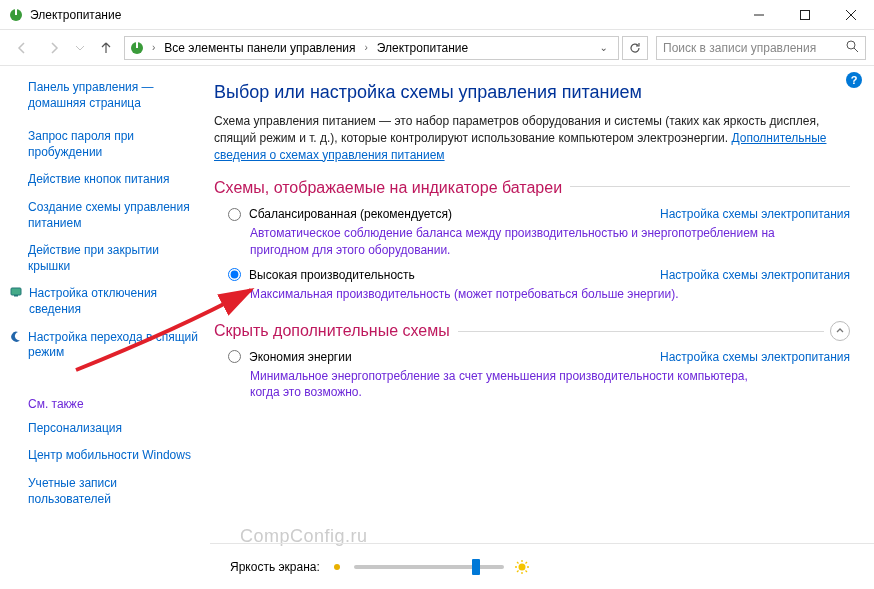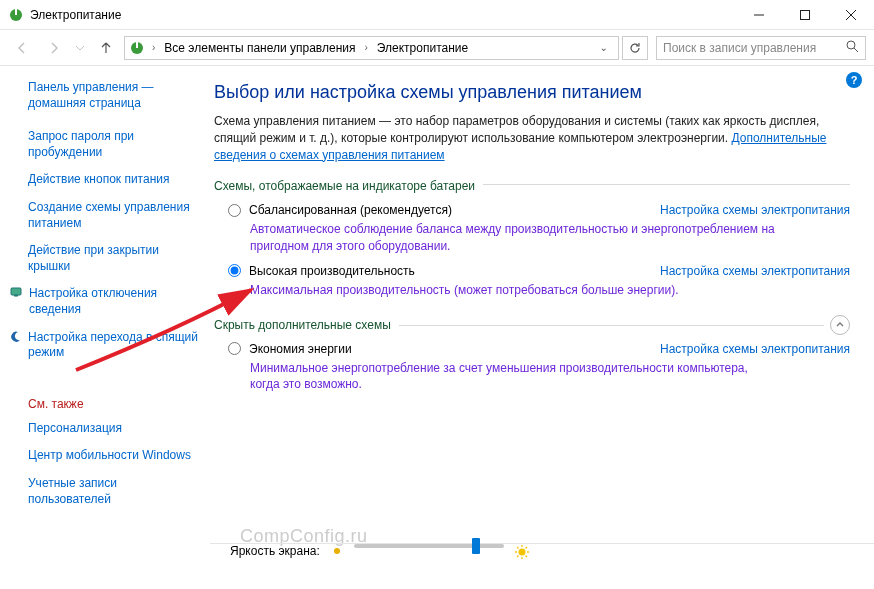--- a/index.html
+++ b/index.html
@@ -24,42 +24,42 @@
 .iconbtn { width: 26px; height: 24px; border: 1px solid #ccc; display: flex; align-items: center; justify-content: center; margin-left: -1px; }
 .searchbox { width: 210px; height: 24px; border: 1px solid #ccc; display: flex; align-items: center; padding: 0 6px; font-size: 12px; color: #888; margin-left: 4px; }
 .searchbox .sicon { margin-left: auto; color: #555; }
 
 
 .main { display: flex; height: calc(589px - 66px); }
 .sidebar { width: 210px; padding: 14px 12px 8px 28px; font-size: 12px; }
 .sidebar a { color: #0066cc; text-decoration: none; }
 .sidebar-item { display: flex; align-items: flex-start; gap: 6px; margin-bottom: 12px; line-height: 1.3; }
 .sidebar-item .bullet { width: 14px; display:inline-flex; align-items:center; justify-content:center; margin-left:-18px; }
-.see-also { color: #b91c1c; margin-top: 36px; margin-bottom: 10px; }
+.see-also { color: #6d28d9; margin-top: 36px; margin-bottom: 10px; }
 
 .content { flex: 1; padding: 16px 24px 0 4px; position: relative; }
 .help-icon { position: absolute; top: 6px; right: 12px; width: 16px; height: 16px; border-radius: 50%; background: #0078d7; color:#fff; font-size:11px; display:flex; align-items:center; justify-content:center; font-weight:bold; }
 h1.page-title { color: #003399; font-size: 18px; font-weight: 400; margin-bottom: 10px; }
 .desc { font-size: 12px; color: #222; line-height: 1.4; margin-bottom: 0; }
 .desc .link { color: #0066cc; text-decoration: underline; }
-.fieldset-label { font-size: 12px; color: #14532d; margin: 16px 0 10px 0; }
+.fieldset-label { font-size: 16px; color: #be185d; margin: 16px 0 10px 0; }
 .fs-line { border-top: 1px solid #d9d9d9; flex:1; margin-left: 8px; margin-top: 2px; }
 .fs-row { display: flex; align-items: center; }
 
 .plan { margin: 0 0 10px 14px; }
 .plan-head { display: flex; align-items: center; font-size: 12px; }
 .plan-head input[type=radio] { margin-right: 8px; }
 .plan-head .pname { flex: 1; }
 .plan-head .plink { color: #0066cc; text-decoration: none; font-size: 12px; }
 .plan-desc { font-size: 12px; color: #6d28d9; margin: 4px 0 0 22px; line-height: 1.35; max-width: 530px; }
 
 .expand-circle { width: 20px; height: 20px; border: 1px solid #bbb; border-radius: 50%; display:inline-flex; align-items:center; justify-content:center; color:#666; font-size:10px; margin-left: 6px; }
 
 
-.footer { position: absolute; left: 210px; right: 0; bottom: 0; height: 46px; border-top: 1px solid #e5e5e5; display: flex; align-items: flex-start; padding: 0 20px; font-size: 12px; gap: 10px; }
+.footer { position: absolute; left: 210px; right: 0; bottom: 0; height: 46px; border-top: 1px solid #e5e5e5; display: flex; align-items: center; padding: 0 20px; font-size: 12px; gap: 10px; }
 .watermark { position:absolute; left:240px; bottom:42px; font-size:18px; color:#ccc; letter-spacing: .5px; }
 .slider { position: relative; width: 150px; height: 4px; background: #c7c7c7; border-radius: 2px; }
 .slider .thumb { position:absolute; top:-6px; left: 118px; width:8px; height:16px; background:#0078d7; border-radius:1px; }
 .sun { display:inline-flex; color:#e8b000; }
 
 
 .arrow-overlay { position:absolute; left: 66px; top: 250px; pointer-events:none; }
 </style>
 </head>
 <body>

